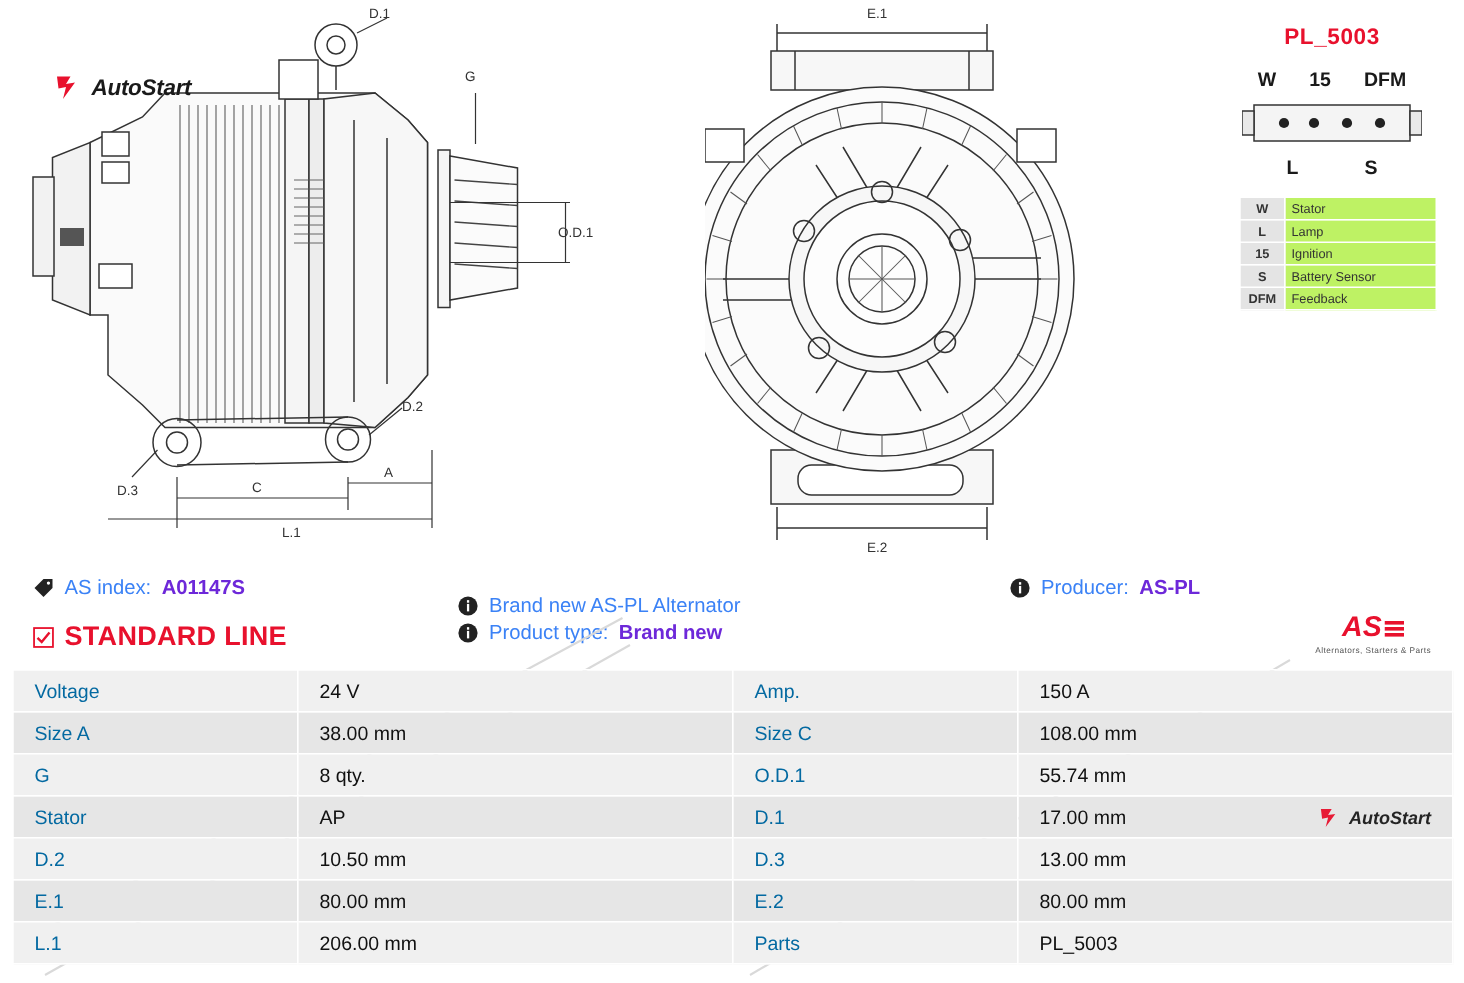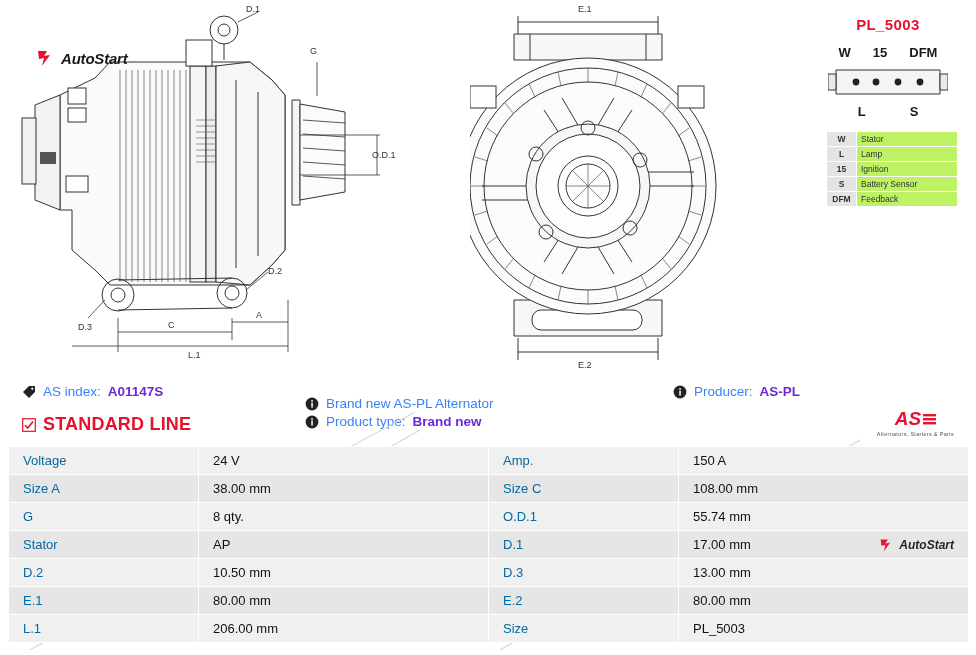--- a/index.html
+++ b/index.html
@@ -470,19 +470,19 @@
     </tr>
     <tr>
       <td class="k">E.1</td>
       <td class="v">80.00 mm</td>
       <td class="k">E.2</td>
       <td class="v">80.00 mm</td>
     </tr>
     <tr>
       <td class="k">L.1</td>
       <td class="v">206.00 mm</td>
-      <td class="k">Size</td>
+      <td class="k">Parts</td>
       <td class="v">PL_5003</td>
     </tr>
   </tbody>
     </table>
 
 </div>
 
 </body></html>

